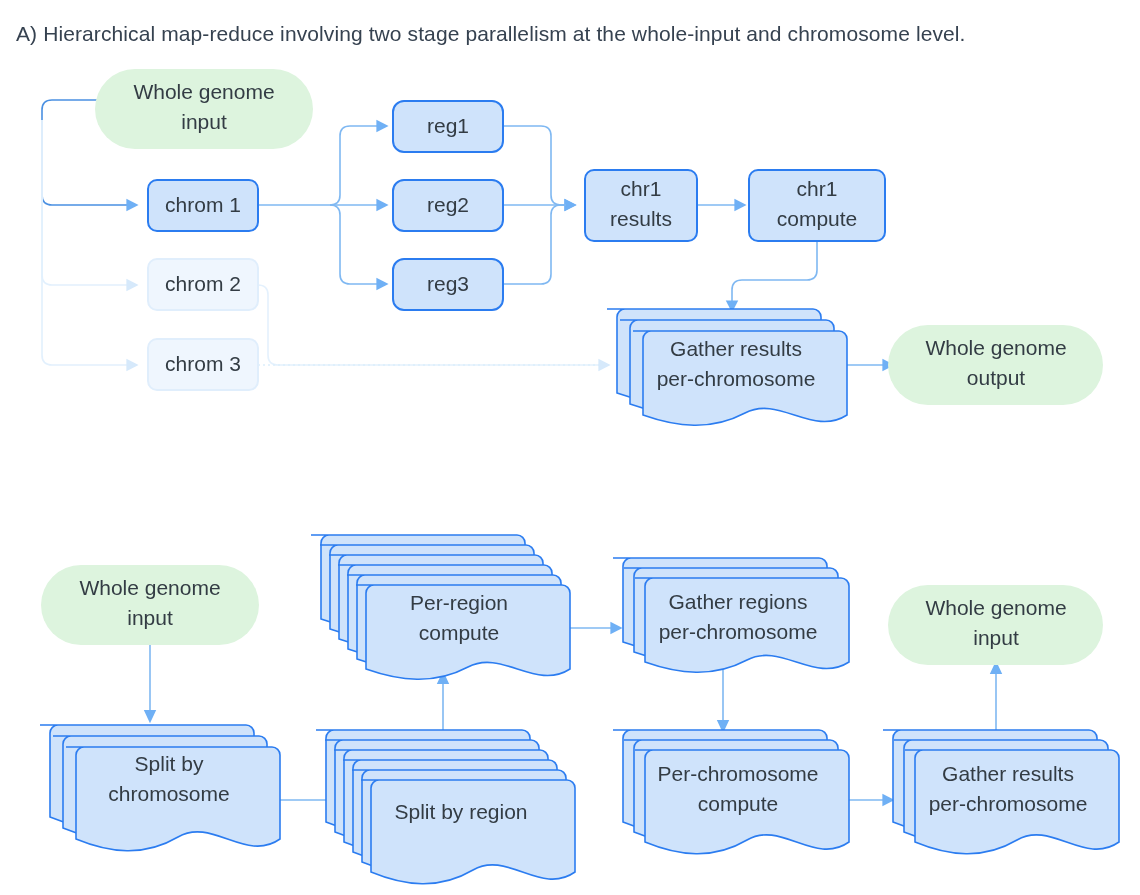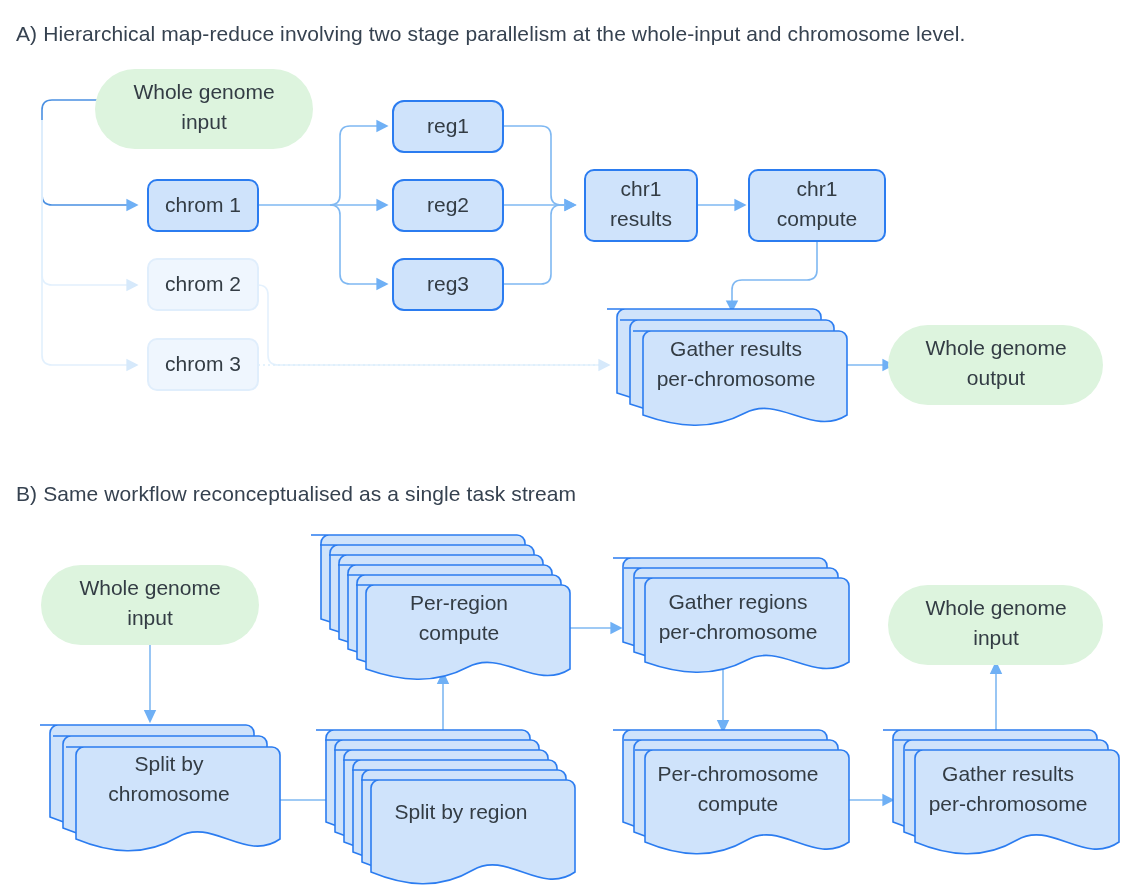--- a/index.html
+++ b/index.html
@@ -44,21 +44,20 @@
   .node-label { font-size: 21px; }
   .ghost-label { fill: #d2e3f7; }
 </style>
 </head>
 <body>
 
 <div id="canvas">
 
   <div class="section-title" id="title-a">A) Hierarchical map-reduce involving two stage parallelism at the whole-input and chromosome level.</div>
 
-  <div class="section-title" id="title-b">B) Same workflow reconceptualised as a single task stream</div>
 
   <svg id="diagram" viewBox="0 0 1140 895">
     <defs>
       <marker id="arrowSolid" markerWidth="9" markerHeight="9" refX="1" refY="4.5" orient="auto" markerUnits="strokeWidth">
         <path d="M0,0.6 L7.6,4.5 L0,8.4 Z" fill="#6fb0f5"></path>
       </marker>
       <marker id="arrowGhost" markerWidth="9" markerHeight="9" refX="1" refY="4.5" orient="auto" markerUnits="strokeWidth">
         <path d="M0,0.6 L7.6,4.5 L0,8.4 Z" fill="#d6e9fb"></path>
       </marker>
       <marker id="arrowThin" markerWidth="10" markerHeight="10" refX="1.5" refY="5" orient="auto" markerUnits="strokeWidth">

